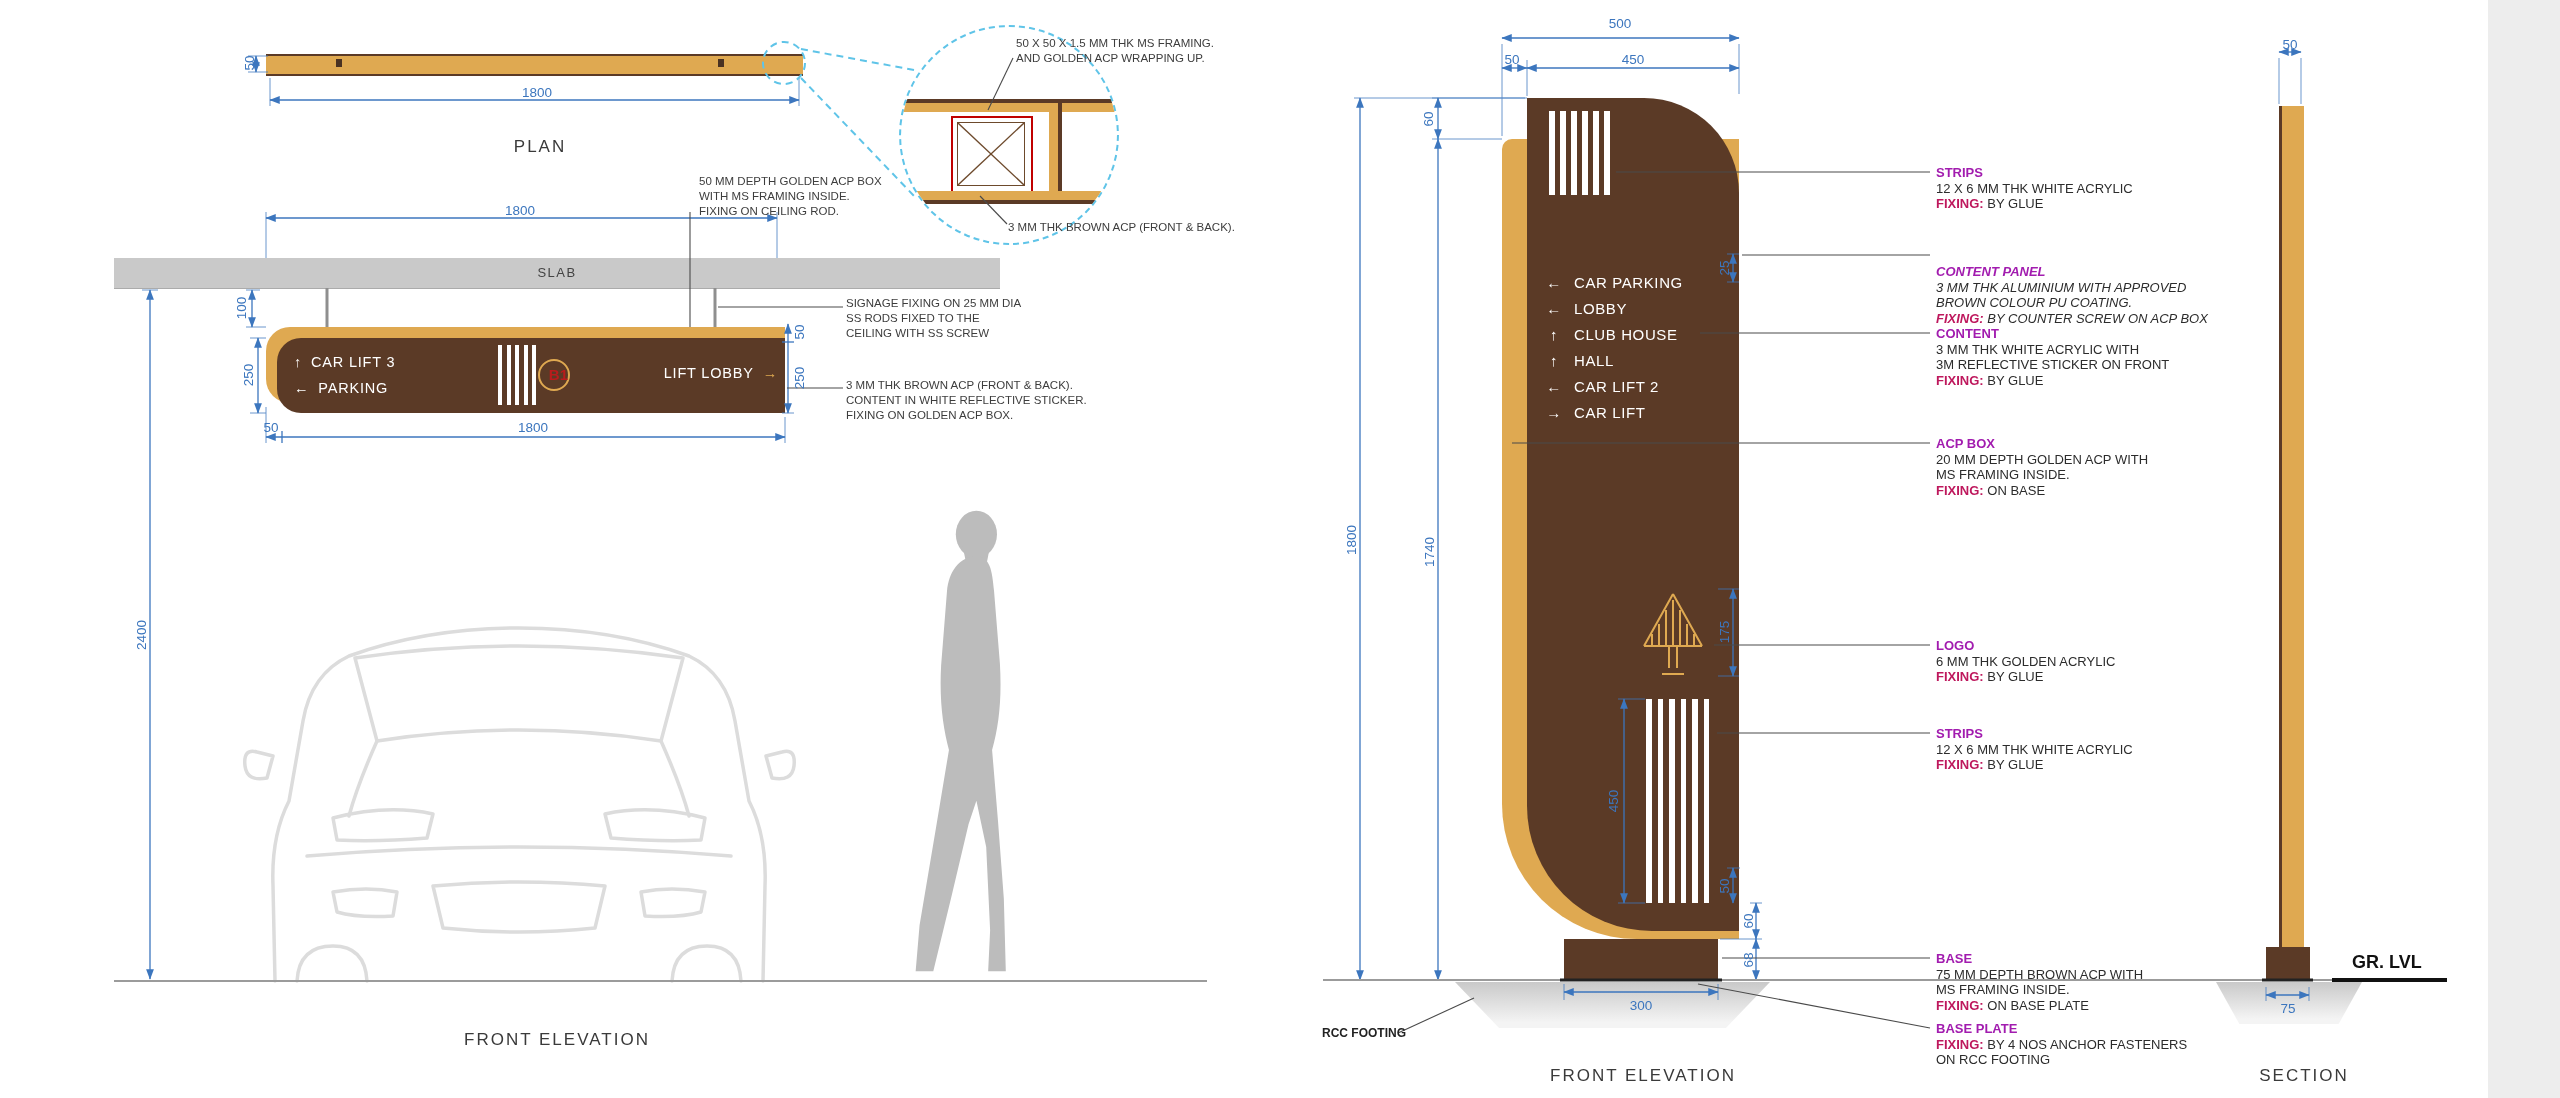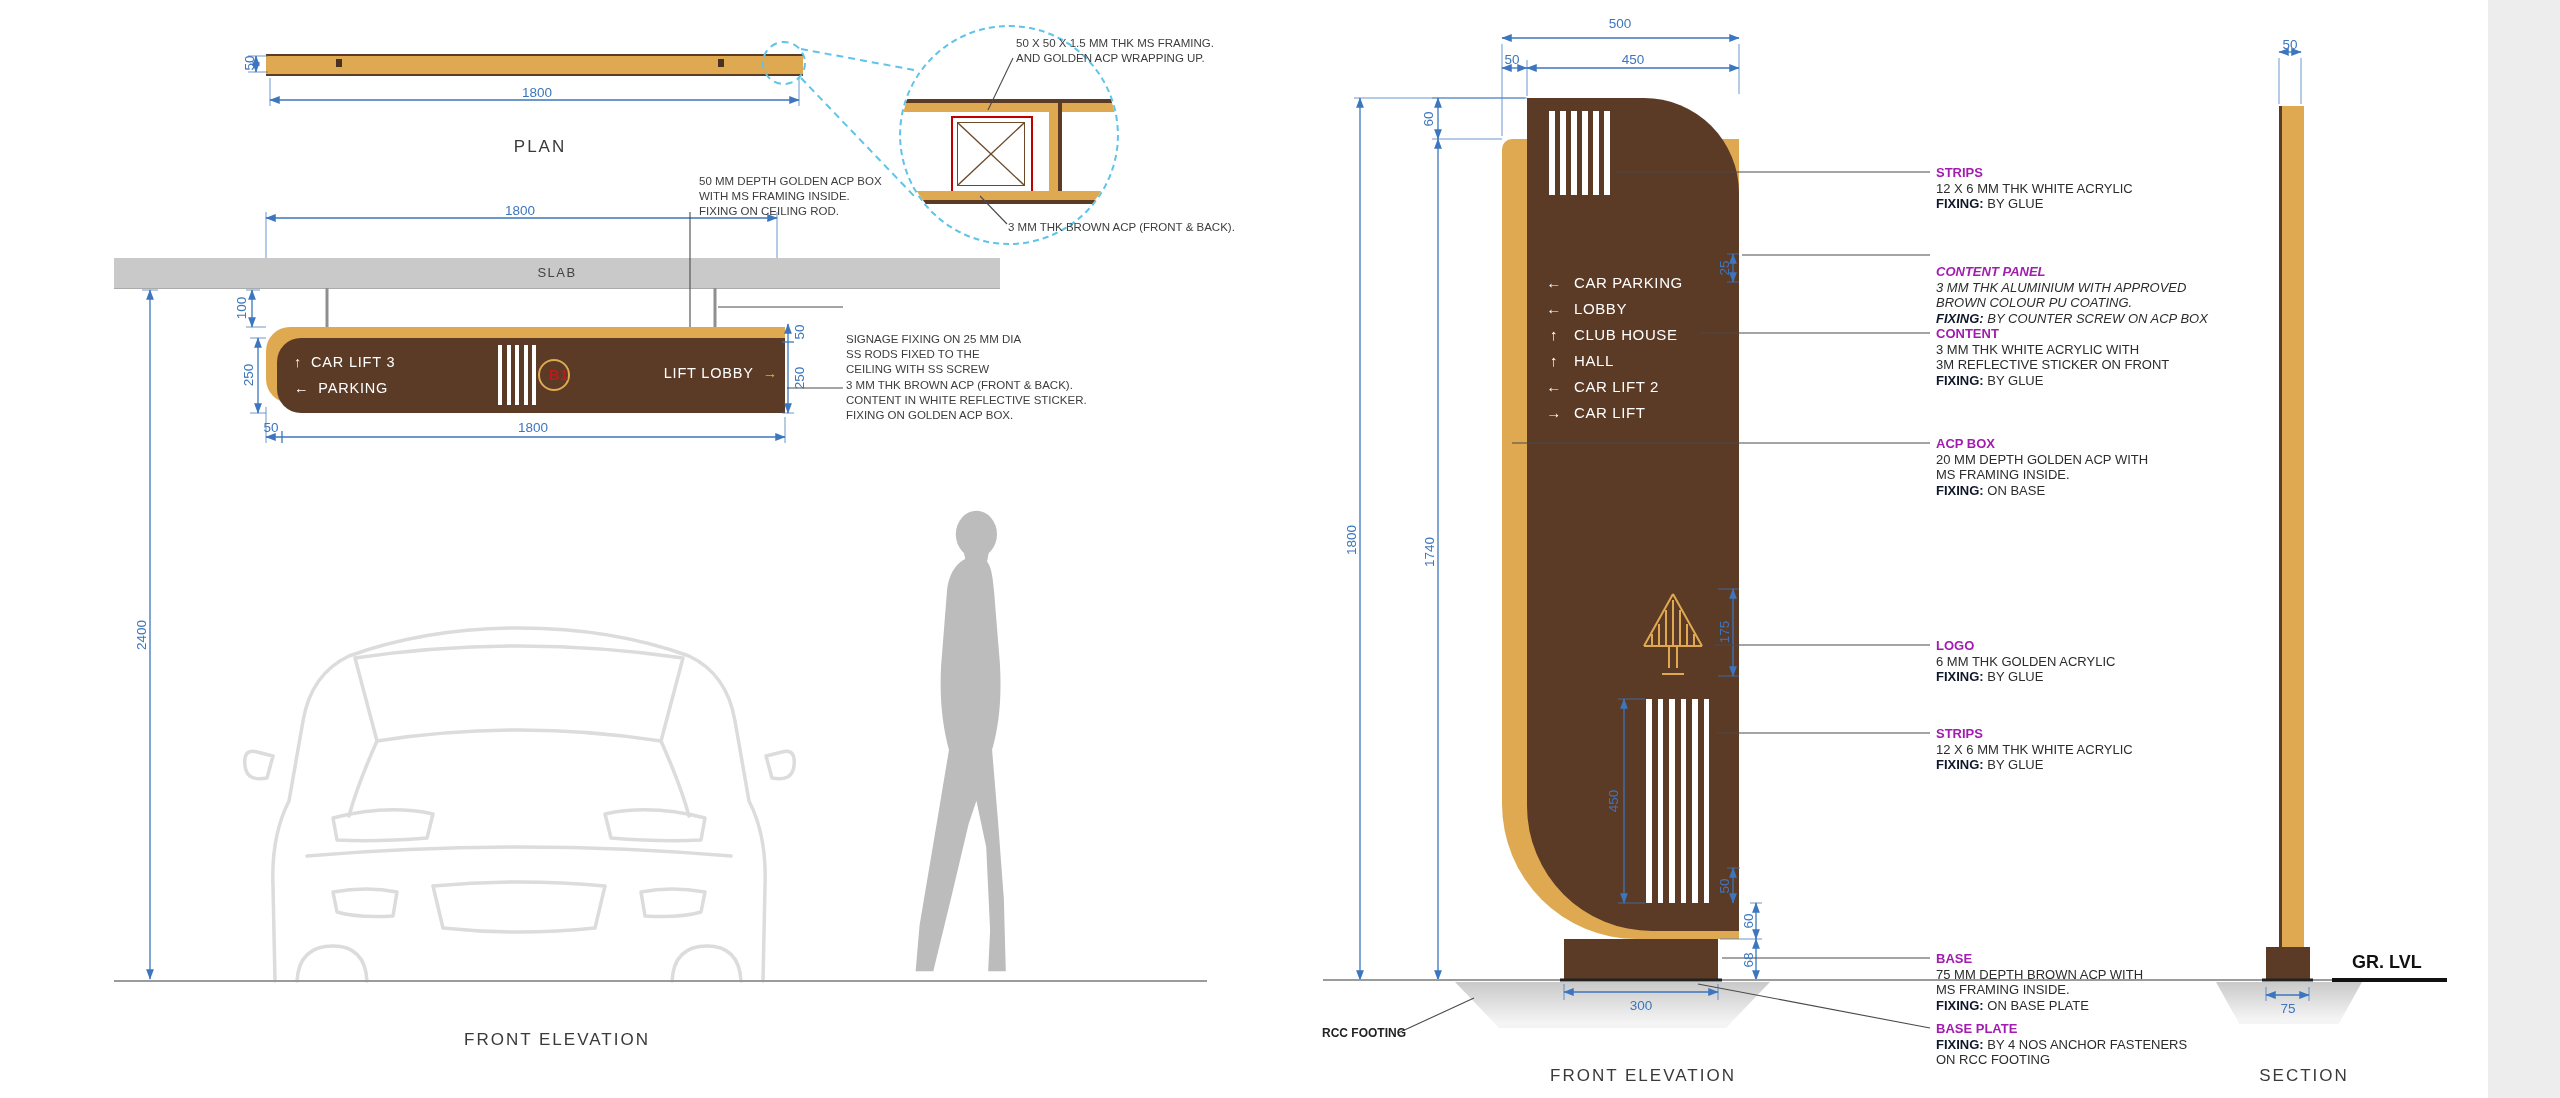--- a/index.html
+++ b/index.html
@@ -8,21 +8,21 @@
   .abs{position:absolute;}
   .dim{position:absolute;color:#3C76BE;font-size:13.5px;white-space:nowrap;
        transform:translate(-50%,-50%);z-index:46;}
   .dim.v{transform:translate(-50%,-50%) rotate(-90deg);}
   .note{position:absolute;font-size:11.5px;color:#3d3d3d;line-height:1.32;white-space:pre-line;z-index:46;}
   .vtitle{position:absolute;transform:translateX(-50%);font-size:17px;letter-spacing:2px;
           color:#3a3a3a;white-space:nowrap;z-index:46;}
   .ann{position:absolute;left:1936px;width:470px;font-size:13px;line-height:1.2;color:#2c2c2c;z-index:46;}
   .ann .t{font-weight:700;color:#a21caf;}
   .ann .b{white-space:pre-line;}
-  .ann .f b{color:#0f172a;margin-top:46px;}
+  .ann .f b{color:#be185d;margin-top:46px;}
   .ann .f span{white-space:pre-line;}
   .gold{background:#DFA951;}
   .brown{background:#5B3A26;}
   .strips{position:absolute;display:flex;z-index:22;}
   .strips i{display:block;background:#ffffff;}
   .sign-row{position:absolute;display:flex;gap:9px;color:#fff;font-size:14.5px;
             letter-spacing:.8px;align-items:center;z-index:23;}
   .dir-row{position:absolute;left:1545px;width:205px;height:24px;display:flex;gap:11px;color:#fff;
            font-size:15px;letter-spacing:.6px;align-items:center;z-index:23;}
   .dir-row .ar{width:18px;text-align:center;}
@@ -63,21 +63,21 @@
   <div class="note" style="left:1008px;top:220px;width:260px;">3 MM THK BROWN ACP (FRONT &amp; BACK).</div>
 
   <div class="abs layer" style="left:114px;top:258px;width:886px;height:30px;background:#C9C9C9;border-bottom:1px solid #ababab;
               text-align:center;line-height:30px;font-size:13px;letter-spacing:1.5px;color:#444;">
     <span>SLAB</span>
   </div>
 
   <div class="note" style="left:699px;top:174px;width:230px;">50 MM DEPTH GOLDEN ACP BOX
 WITH MS FRAMING INSIDE.
 FIXING ON CEILING ROD.</div>
-  <div class="note" style="left:846px;top:296px;width:230px;margin-top:36px;">SIGNAGE FIXING ON 25 MM DIA
+  <div class="note" style="left:846px;top:296px;width:230px;">SIGNAGE FIXING ON 25 MM DIA
 SS RODS FIXED TO THE
 CEILING WITH SS SCREW</div>
   <div class="note" style="left:846px;top:378px;width:260px;">3 MM THK BROWN ACP (FRONT &amp; BACK).
 CONTENT IN WHITE REFLECTIVE STICKER.
 FIXING ON GOLDEN ACP BOX.</div>
 
   <div class="abs gold layer" style="left:266px;top:327px;width:519px;height:76px;border-radius:24px 0 0 24px;"></div>
   <div class="abs brown" style="left:277px;top:338px;width:508px;height:75px;border-radius:24px 0 0 24px;z-index:20;"></div>
 
   <div class="sign-row" style="left:294px;top:351px;height:22px;">

